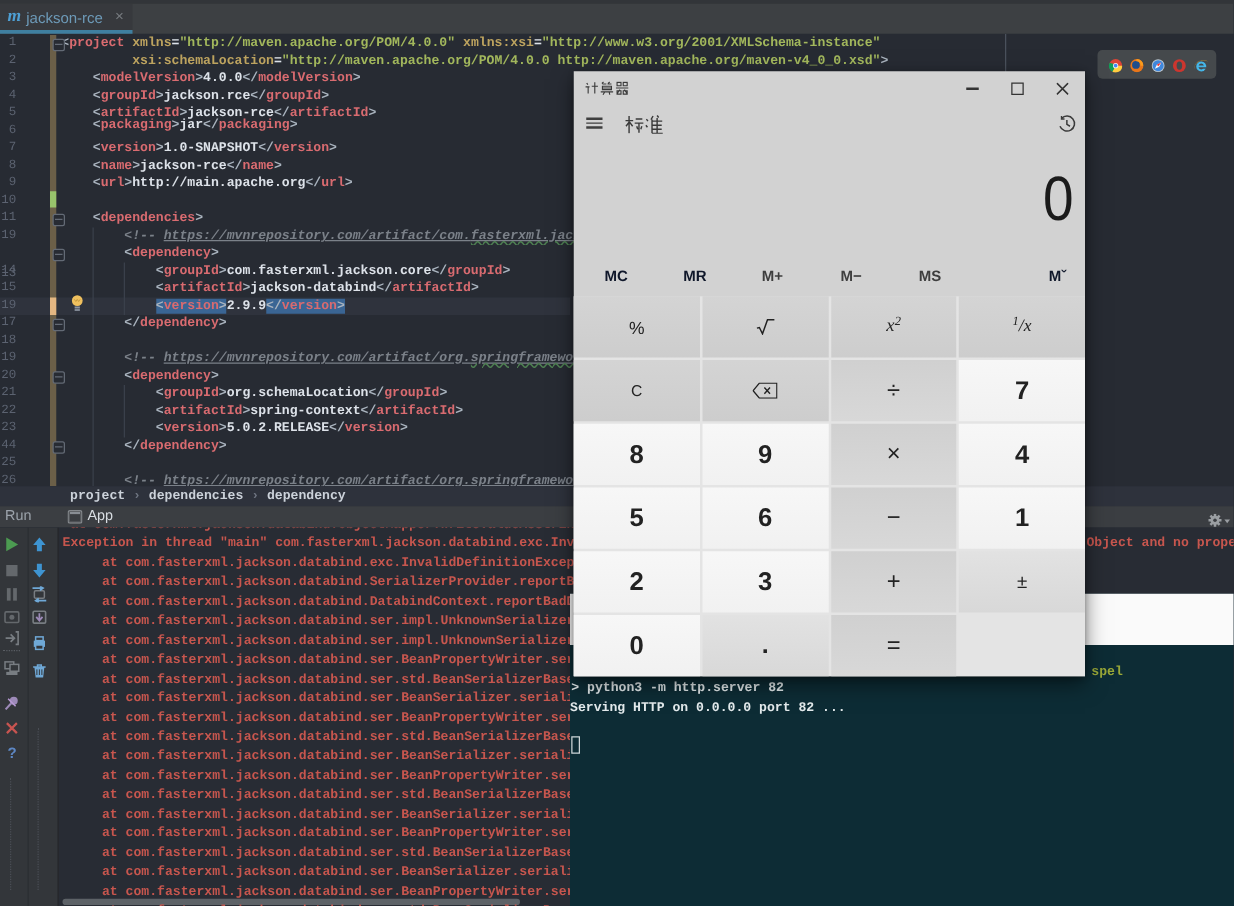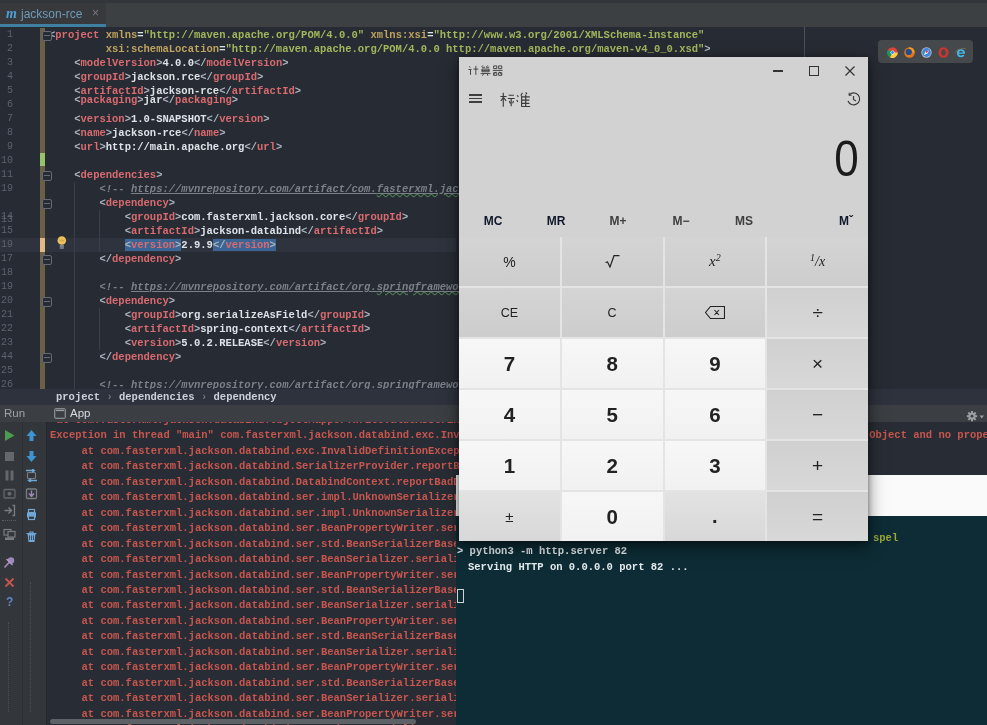--- a/index.html
+++ b/index.html
@@ -54,21 +54,21 @@
       <div class="code" style="top:141px">    <span class="b">&lt;</span><span class="t">dependencies</span><span class="b">&gt;</span></div>
       <div class="code" style="top:155px">        <span class="c">&lt;!-- <span class="cu">https://mvnrepository.com/artifact/com.<span style="text-decoration:underline wavy #4e8052;text-underline-offset:1px">fasterxml.jackson.core/jackson-databind</span></span> --&gt;</span></div>
       <div class="code" style="top:169px">        <span class="b">&lt;</span><span class="t">dependency</span><span class="b">&gt;</span></div>
       <div class="code" style="top:183px">            <span class="b">&lt;</span><span class="t">groupId</span><span class="b">&gt;</span><span class="w">com.fasterxml.jackson.core</span><span class="b">&lt;/</span><span class="t">groupId</span><span class="b">&gt;</span></div>
       <div class="code" style="top:197px">            <span class="b">&lt;</span><span class="t">artifactId</span><span class="b">&gt;</span><span class="w">jackson-databind</span><span class="b">&lt;/</span><span class="t">artifactId</span><span class="b">&gt;</span></div>
       <div class="code" style="top:211px">            <span class="sel"><span class="b">&lt;</span><span class="t">version</span><span class="b">&gt;</span></span><span class="w">2.9.9</span><span class="sel"><span class="b">&lt;/</span><span class="t">version</span><span class="b">&gt;</span></span></div>
       <div class="code" style="top:225px">        <span class="b">&lt;/</span><span class="t">dependency</span><span class="b">&gt;</span></div>
       <div class="code" style="top:239px"></div>
       <div class="code" style="top:253px">        <span class="c">&lt;!-- <span class="cu">https://mvnrepository.com/artifact/org.<span style="text-decoration:underline wavy #4e8052;text-underline-offset:1px">springframework/spring-context</span></span> --&gt;</span></div>
       <div class="code" style="top:267px">        <span class="b">&lt;</span><span class="t">dependency</span><span class="b">&gt;</span></div>
-      <div class="code" style="top:281px">            <span class="b">&lt;</span><span class="t">groupId</span><span class="b">&gt;</span><span class="w">org.serializeAsField</span><span class="b">&lt;/</span><span class="t">groupId</span><span class="b">&gt;</span></div>
+      <div class="code" style="top:281px">            <span class="b">&lt;</span><span class="t">groupId</span><span class="b">&gt;</span><span class="w">org.schemaLocation</span><span class="b">&lt;/</span><span class="t">groupId</span><span class="b">&gt;</span></div>
       <div class="code" style="top:295px">            <span class="b">&lt;</span><span class="t">artifactId</span><span class="b">&gt;</span><span class="w">spring-context</span><span class="b">&lt;/</span><span class="t">artifactId</span><span class="b">&gt;</span></div>
       <div class="code" style="top:309px">            <span class="b">&lt;</span><span class="t">version</span><span class="b">&gt;</span><span class="w">5.0.2.RELEASE</span><span class="b">&lt;/</span><span class="t">version</span><span class="b">&gt;</span></div>
       <div class="code" style="top:323px">        <span class="b">&lt;/</span><span class="t">dependency</span><span class="b">&gt;</span></div>
       <div class="code" style="top:337px"></div>
       <div class="code" style="top:351px">        <span class="c">&lt;!-- <span class="cu">https://mvnrepository.com/artifact/org.springframework/spring-web</span> --&gt;</span></div>
     </div>
   <div id="nums">
       <div class="num" style="top:1px">1</div>
       <div class="num" style="top:15px">2</div>
       <div class="num" style="top:29px">3</div>
@@ -249,21 +249,21 @@
       <div class="con" style="top:269.09999999999997px">     at com.fasterxml.jackson.databind.ser.BeanSerializer.serialize(BeanSerializer.java:166)</div>
       <div class="con" style="top:284.55px">     at com.fasterxml.jackson.databind.ser.BeanPropertyWriter.serializeAsField(BeanPropertyWriter.java:727)</div>
       <div class="con" style="top:300px">     at com.fasterxml.jackson.databind.ser.std.BeanSerializerBase.serializeFields(BeanSerializerBase.java:722)</div>
     </div>
 </div>
 
 <div class="abs" id="terminal" style="left:456px;top:475px;width:531px;height:250px;background:#0d2c35">
   <div class="abs" style="left:0;top:0;width:531px;height:41px;background:#fafafa"></div>
   <div class="term" style="left:417px;top:56px;color:#9aa838">spel</div>
   <div class="term" style="left:1px;top:69px">&gt; python3 -m http.server 82</div>
-  <div class="term" style="left:12px;top:85px">Serving HTTP on 0.0.0.0 port 82 ...</div>
+  <div class="term" style="left:0;top:85px">Serving HTTP on 0.0.0.0 port 82 ...</div>
   <div class="abs" style="left:1px;top:114px;width:5px;height:12px;border:1px solid #cdd5d8"></div>
 </div>
 
 <div class="abs" style="left:878px;top:40px;width:95px;height:23px;border-radius:4px;background:#45494c" id="browsers">
     <svg class="abs" style="left:9px;top:7px" width="11" height="11" viewBox="0 0 12 12">
       <circle cx="6" cy="6" r="5.7" fill="#db4437"></circle>
       <path d="M6 6 L11.7 6 A5.7 5.7 0 0 1 3.15 11.28 L5 7.5 Z" fill="#ffcd40"></path>
       <path d="M6 6 L3.15 11.28 A5.7 5.7 0 0 1 0.82 3.4 L4.5 4.5 Z" fill="#0f9d58"></path>
       <circle cx="6" cy="6" r="2.25" fill="#f1f1f1"></circle>
       <circle cx="6" cy="6" r="1.6" fill="#4285f4"></circle>
@@ -337,21 +337,20 @@
         </svg>
       </div>
     <div class="fn">
         <span style="font:italic 15px 'Liberation Serif',serif">x</span>
         <span style="font:italic 10px 'Liberation Serif',serif;position:relative;top:-4px">2</span>
       </div>
     <div class="fn">
         <span style="font:italic 10px 'Liberation Serif',serif;position:relative;top:-4px">1</span>
         <span style="font:italic 14px 'Liberation Serif',serif">/x</span>
       </div>
-    <div class="fn" style="font-size:12.5px">CE</div>
     <div class="fn" style="font-size:12.5px">C</div>
     <div class="fn">
         <svg width="20" height="13" viewBox="0 0 20 13" stroke="#222" stroke-width="1.1" fill="none">
           <path d="M5.5 0.5 H19.5 V12.5 H5.5 L0.5 6.5 Z M9.5 4 L14 9 M14 4 L9.5 9"></path>
         </svg>
       </div>
     <div class="op">÷</div>
     <div class="dg">7</div>
       <div class="dg">8</div>
       <div class="dg">9</div>

